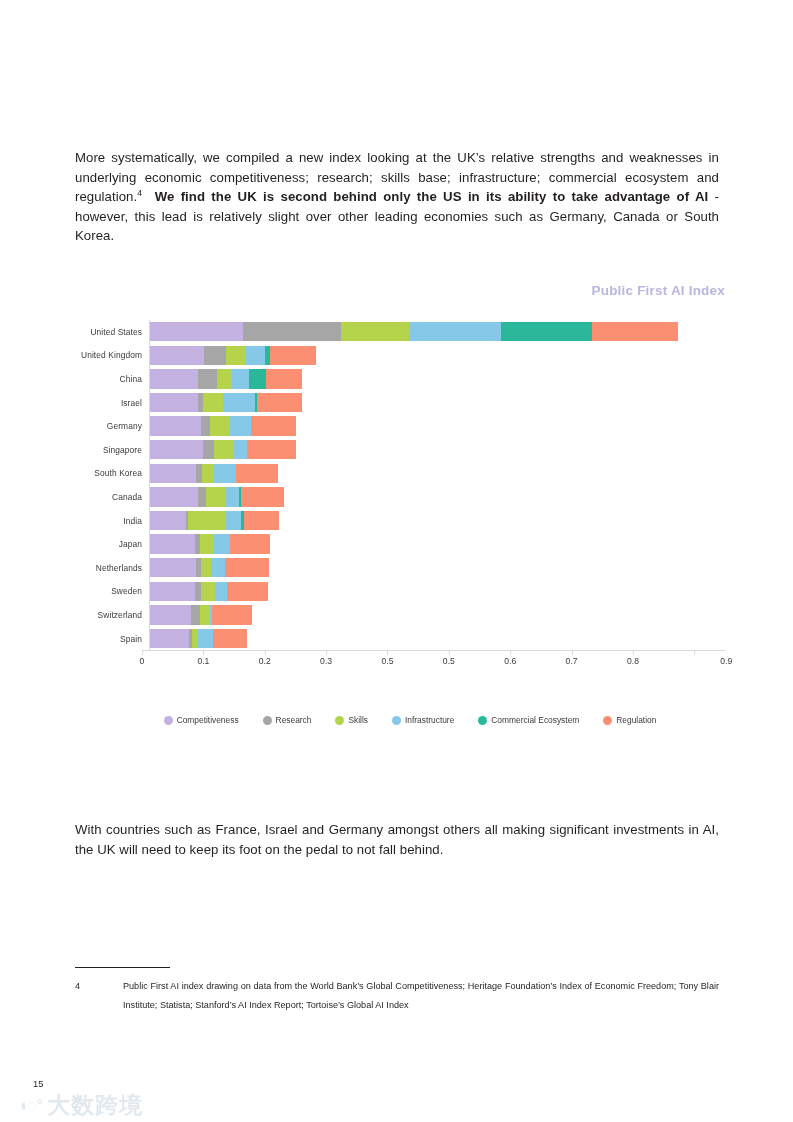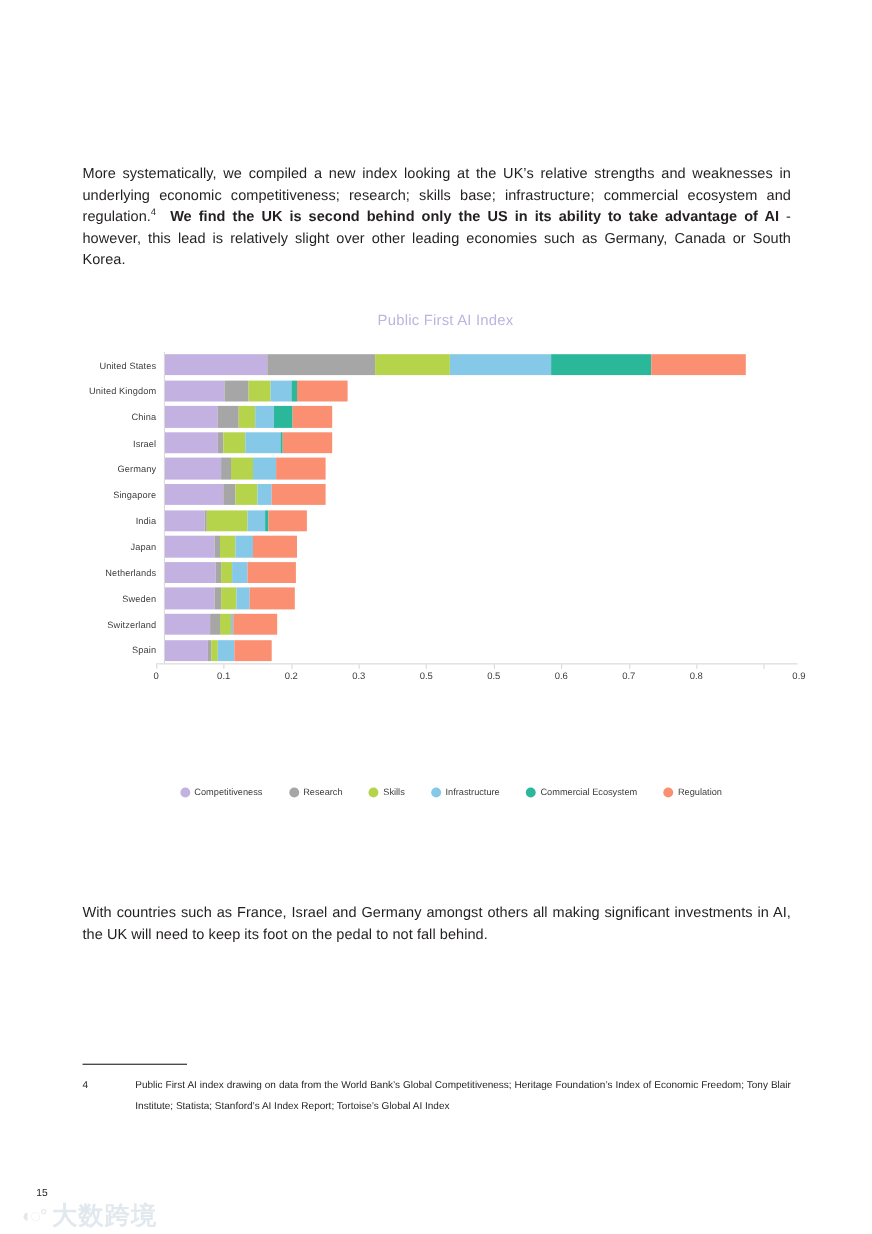--- a/index.html
+++ b/index.html
@@ -42,23 +42,23 @@
 
   
   .chart-wrap {
     position: absolute;
     left: 75px;
     top: 283px;
     width: 650px;
     height: 485px;
   }
   .chart-title {
-    text-align: center;
+    text-align: right;
     font-size: 13.5px;
-    font-weight: normal;
+    font-weight: bold;
     color: #b9b6e0;
     letter-spacing: 0.2px;
     margin: 0 0 22px 0;
     padding-left: 10px;
   }
   .plot {
     position: relative;
     height: 382px;
   }
   .rows {
@@ -278,20 +278,45 @@
           </div>
           <div class="row">
             <div class="row-label">Singapore</div>
             <div class="bar-area">
               <div class="bar" style="width: 50.3158%;">
                 <div class="seg" style="background: rgb(195, 177, 225); width: 18.2105%;"></div>
                 <div class="seg" style="background: rgb(166, 166, 166); width: 4%;"></div>
                 <div class="seg" style="background: rgb(181, 212, 76); width: 6.73684%;"></div>
                 <div class="seg" style="background: rgb(133, 200, 232); width: 4.73684%;"></div>
                 <div class="seg" style="background: rgb(250, 143, 114); width: 16.6316%;"></div>
+              </div>
+            </div>
+          </div>
+          <div class="row">
+            <div class="row-label">South Korea</div>
+            <div class="bar-area">
+              <div class="bar" style="width: 47.2632%;">
+                <div class="seg" style="background: rgb(195, 177, 225); width: 16.9474%;"></div>
+                <div class="seg" style="background: rgb(166, 166, 166); width: 2.10526%;"></div>
+                <div class="seg" style="background: rgb(181, 212, 76); width: 4.42105%;"></div>
+                <div class="seg" style="background: rgb(133, 200, 232); width: 8.21053%;"></div>
+                <div class="seg" style="background: rgb(250, 143, 114); width: 15.5789%;"></div>
+              </div>
+            </div>
+          </div>
+          <div class="row">
+            <div class="row-label">Canada</div>
+            <div class="bar-area">
+              <div class="bar" style="width: 48.3158%;">
+                <div class="seg" style="background: rgb(195, 177, 225); width: 17.2632%;"></div>
+                <div class="seg" style="background: rgb(166, 166, 166); width: 2.84211%;"></div>
+                <div class="seg" style="background: rgb(181, 212, 76); width: 6.73684%;"></div>
+                <div class="seg" style="background: rgb(133, 200, 232); width: 5.05263%;"></div>
+                <div class="seg" style="background: rgb(43, 184, 154); width: 0.947368%;"></div>
+                <div class="seg" style="background: rgb(250, 143, 114); width: 15.4737%;"></div>
               </div>
             </div>
           </div>
           <div class="row">
             <div class="row-label">India</div>
             <div class="bar-area">
               <div class="bar" style="width: 47.3684%;">
                 <div class="seg" style="background: rgb(195, 177, 225); width: 13.1579%;"></div>
                 <div class="seg" style="background: rgb(166, 166, 166); width: 0.947368%;"></div>
                 <div class="seg" style="background: rgb(181, 212, 76); width: 13.4737%;"></div>

